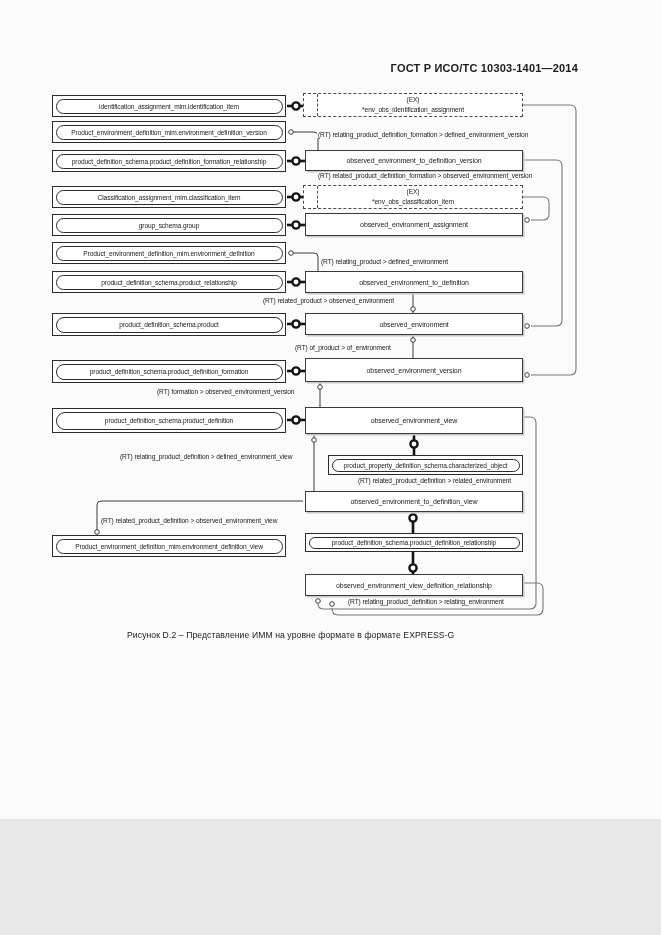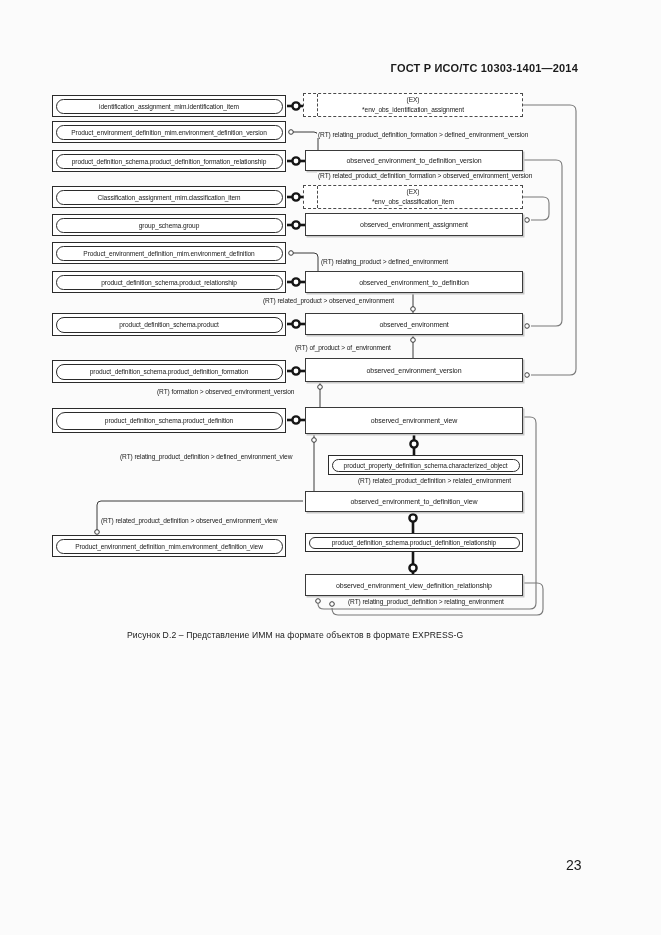--- a/index.html
+++ b/index.html
@@ -1,16 +1,16 @@
 <!DOCTYPE html>
 <html><head>
 <meta charset="utf-8">
 <style>
   html,body{margin:0;padding:0;background:#e8e8e8;}
-  #page{position:relative;width:661px;height:935px;background:#fbfbfb;overflow:hidden;
+  #page{position:relative;width:661px;height:819px;background:#fbfbfb;overflow:hidden;
         font-family:"Liberation Sans","DejaVu Sans",sans-serif;color:#1a1a1a;}
   #wires{position:absolute;left:0;top:0;z-index:1;}
   #nodes{position:absolute;left:0;top:0;width:100%;height:100%;z-index:2;}
 
   .lbox,.pillref{position:absolute;border:1px solid #2b2b2b;background:#fff;box-sizing:border-box;}
   .lbox .pill,.pillref .pill{position:absolute;left:2.5px;right:2.5px;top:2.5px;bottom:2.5px;
         border:1px solid #2b2b2b;border-radius:9px;display:flex;align-items:center;justify-content:center;
         font-size:6.6px;white-space:nowrap;overflow:hidden;padding:0 5px;letter-spacing:-0.1px;background:#fff;}
   .rbox{position:absolute;border:1.4px solid #3a3a3a;background:#fff;box-sizing:border-box;
         display:flex;align-items:center;justify-content:center;font-size:7px;white-space:nowrap;
@@ -141,15 +141,15 @@
       <div class="rel-label" style="left: 317px; top: 172px;">(RT) related_product_definition_formation &gt; observed_environment_version</div>
       <div class="rel-label" style="left: 320px; top: 258px;">(RT) relating_product &gt; defined_environment</div>
       <div class="rel-label" style="left: 262px; top: 297px;">(RT) related_product &gt; observed_environment</div>
       <div class="rel-label" style="left: 294px; top: 344px;">(RT) of_product &gt; of_environment</div>
       <div class="rel-label" style="left: 156px; top: 388px;">(RT) formation &gt; observed_environment_version</div>
       <div class="rel-label" style="left: 119px; top: 453px;">(RT) relating_product_definition &gt; defined_environment_view</div>
       <div class="rel-label" style="left: 357px; top: 477px;">(RT) related_product_definition &gt; related_environment</div>
       <div class="rel-label" style="left: 100px; top: 517px;">(RT) related_product_definition &gt; observed_environment_view</div>
       <div class="rel-label" style="left: 347px; top: 598px;">(RT) relating_product_definition &gt; relating_environment</div>
     </div>
-  <div class="fig-caption">Рисунок D.2 –  Представление ИММ на формате объектов в формате EXPRESS-G</div>
+  <div class="fig-caption">Рисунок D.2 –  Представление ИММ на уровне формате в формате EXPRESS-G</div>
   <div class="page-number">23</div>
 </div>
 
 </body></html>

